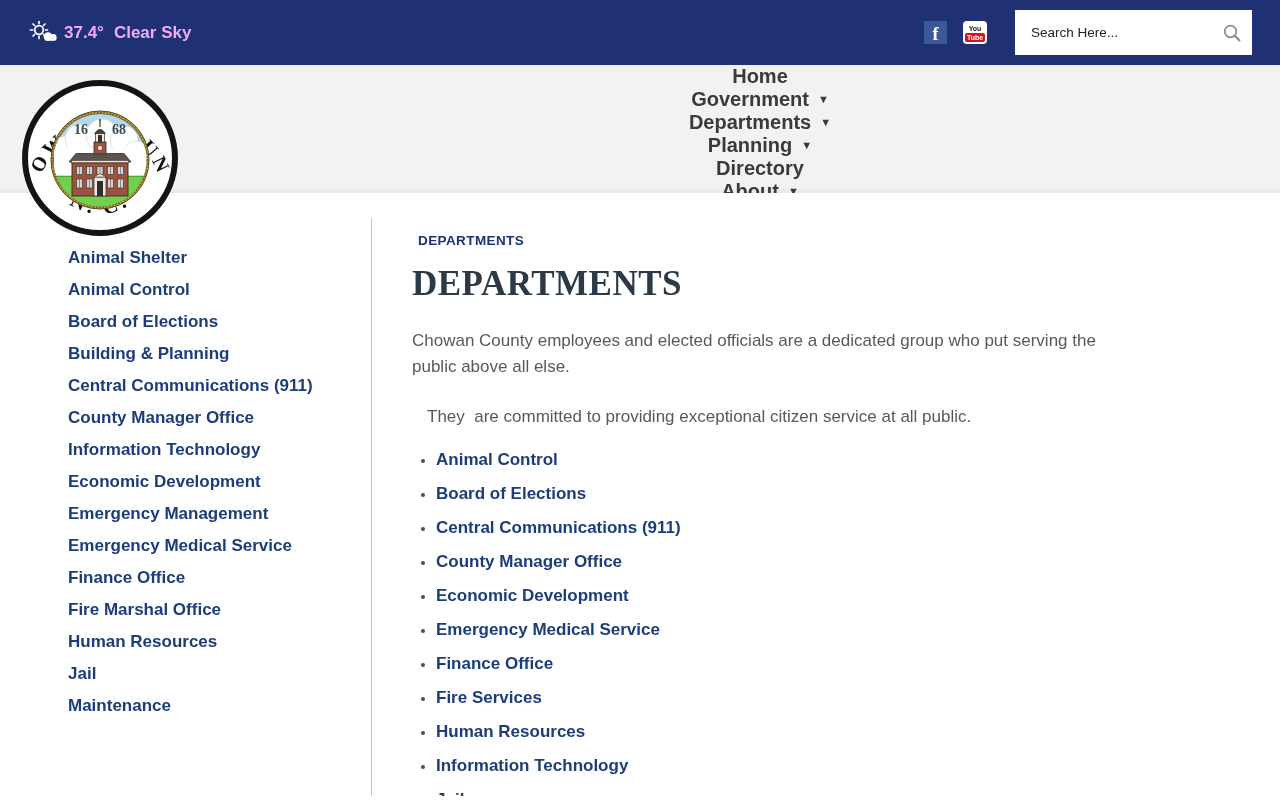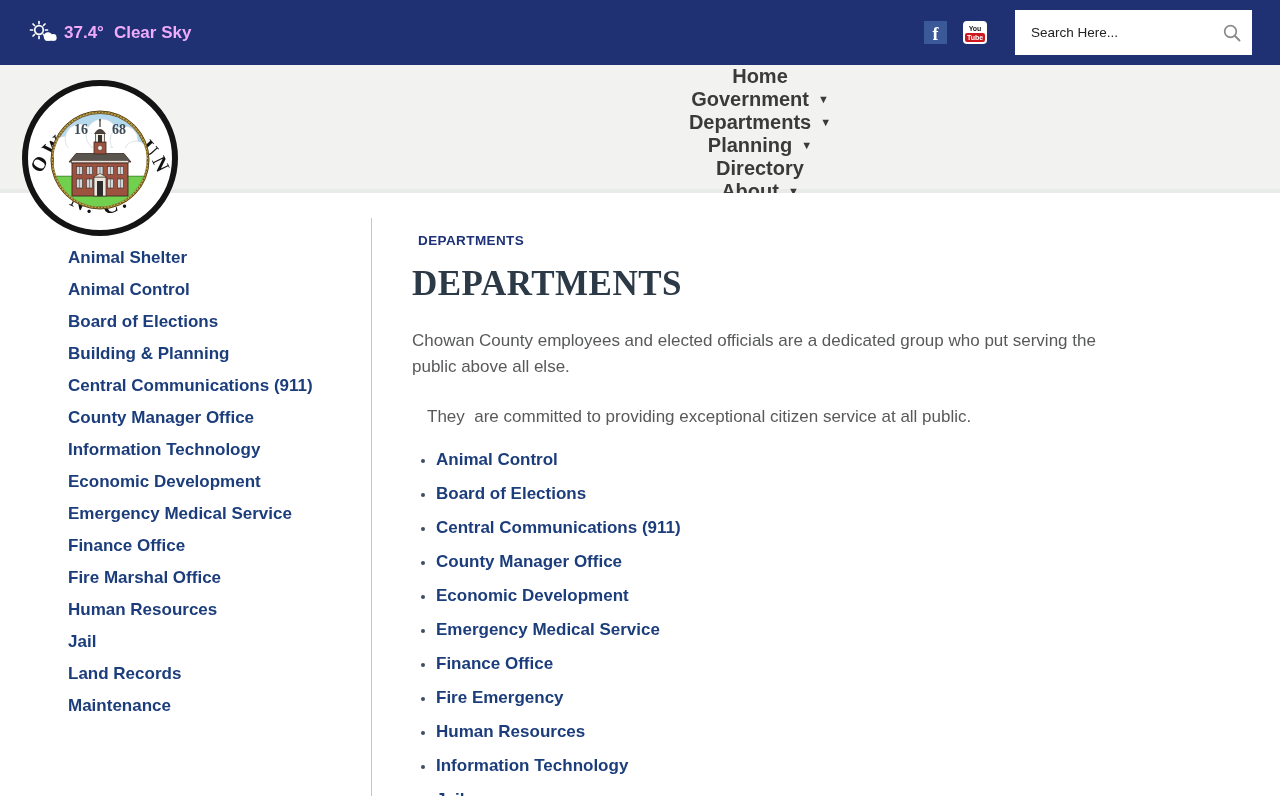--- a/index.html
+++ b/index.html
@@ -264,32 +264,32 @@
         <li>Building &amp; Planning</li>
 
         <li>Central Communications (911)</li>
 
         <li>County Manager Office</li>
 
         <li>Information Technology</li>
 
         <li>Economic Development</li>
 
+        <li>Emergency Management</li>
 
         <li>Emergency Medical Service</li>
 
         <li>Finance Office</li>
 
         <li>Fire Marshal Office</li>
 
         <li>Human Resources</li>
 
         <li>Jail</li>
 
-        <li>Land Records</li>
 
         <li>Maintenance</li>
       </ul>
   </aside>
 
   <main class="main">
     <div class="breadcrumb">DEPARTMENTS</div>
     <h1 class="page-title">DEPARTMENTS</h1>
     <p class="intro">Chowan County employees and elected officials are a dedicated group who put serving the public above all else.</p>
     <p class="commit">They  are committed to providing exceptional citizen service at all public.</p>
@@ -317,21 +317,21 @@
 
         <li>
           <a>Emergency Medical Service</a>
         </li>
 
         <li>
           <a>Finance Office</a>
         </li>
 
         <li>
-          <a>Fire Emergency</a>
+          <a>Fire Services</a>
         </li>
 
         <li>
           <a>Human Resources</a>
         </li>
 
         <li>
           <a>Information Technology</a>
         </li>
 

